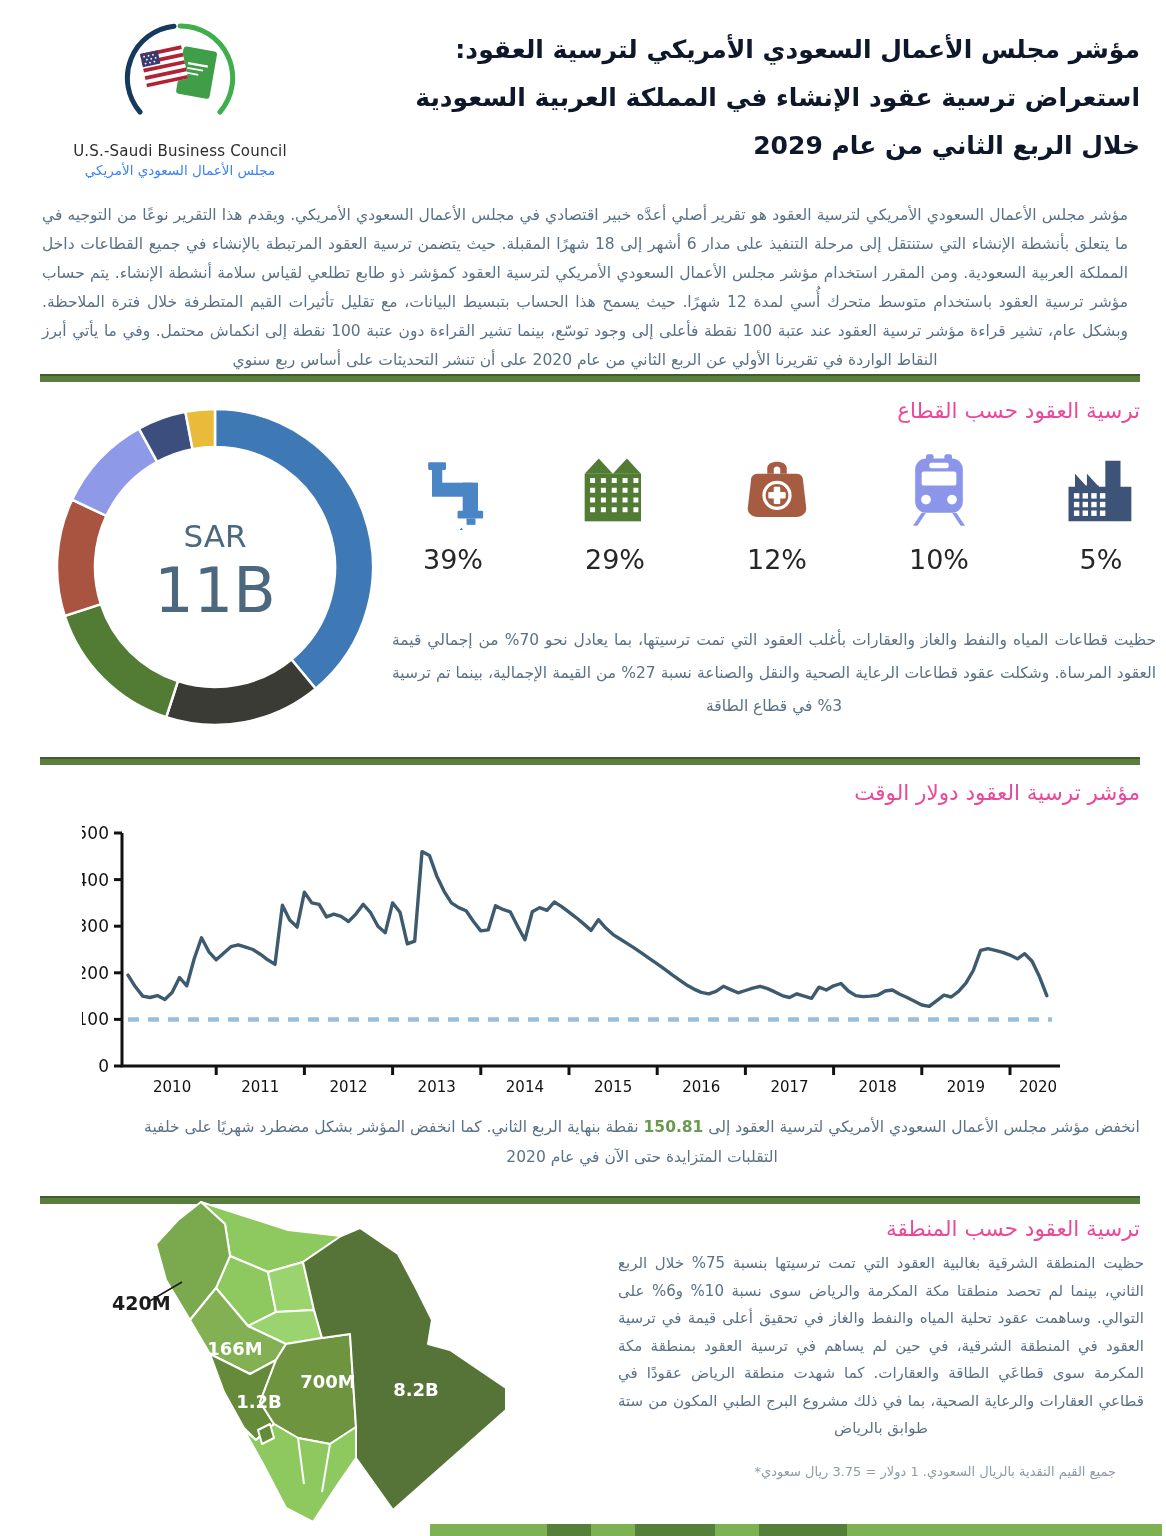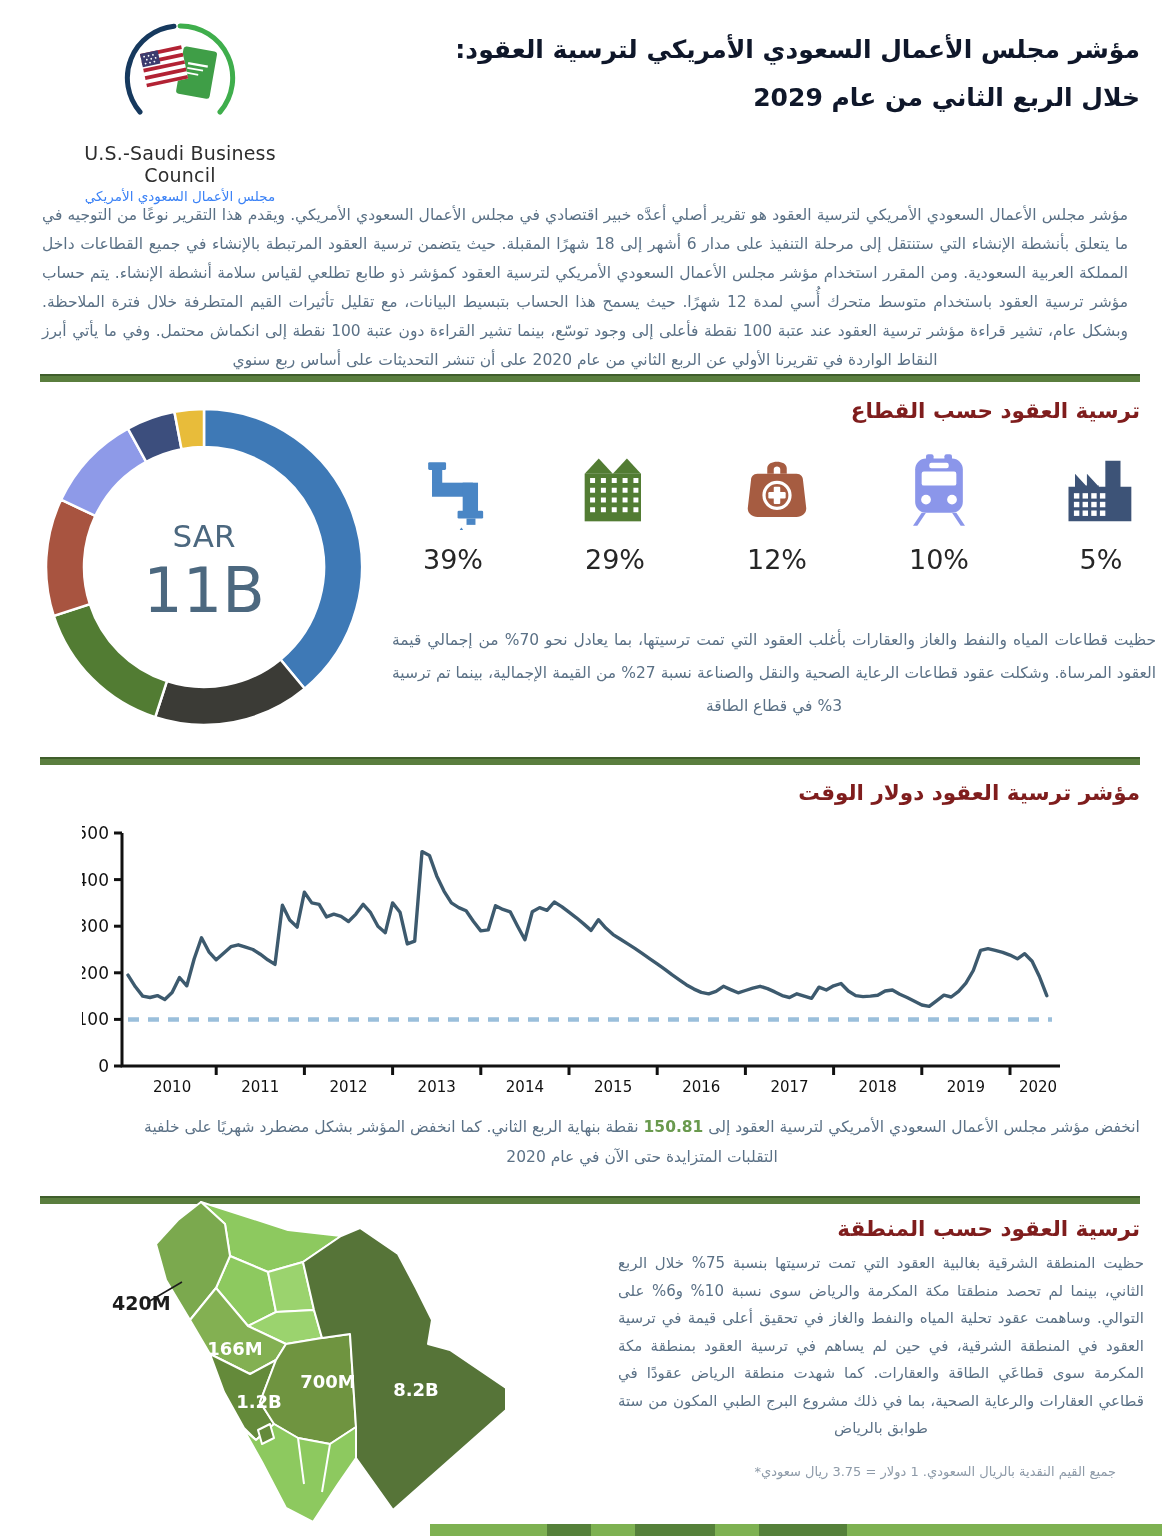--- a/index.html
+++ b/index.html
@@ -2,34 +2,34 @@
 <html lang="ar"><head>
 <meta charset="utf-8">
 <style>
   html,body{margin:0;padding:0;background:#fff;}
   .page{position:relative;width:1166px;height:1536px;background:#fff;overflow:hidden;
         font-family:"DejaVu Sans","Liberation Sans",sans-serif;}
   .abs{position:absolute;}
 
   
   .logo-wrap{left:68px;top:22px;width:224px;text-align:center;}
-  .org-en{font-size:19px;color:#2d2d2d;margin-top:4px;letter-spacing:.2px;}
+  .org-en{font-size:15px;color:#2d2d2d;margin-top:4px;letter-spacing:.2px;}
   .org-ar{font-size:13.5px;color:#3b82f6;direction:rtl;margin-top:2px;}
   .title{top:26px;right:26px;width:780px;direction:rtl;text-align:right;
          font-weight:bold;font-size:25px;line-height:48px;}
 
   
   .para{direction:rtl;text-align:justify;text-align-last:center;color:#5b7186;}
   .intro{top:201px;left:42px;right:38px;font-size:15.5px;line-height:29px;}
 
   .divider{left:40px;right:26px;height:6px;background:#5a7e3e;border-top:2px solid #3f5e2b;}
-  .h-section{direction:rtl;text-align:left;font-weight:bold;font-size:21.5px;color:#7f1d1d;}
-
-  
-  .donut-wrap{left:37px;top:400px;width:334px;height:334px;}
+  .h-section{direction:rtl;text-align:left;font-weight:normal;font-size:21.5px;color:#ec4899;}
+
+  
+  .donut-wrap{left:48px;top:400px;width:334px;height:334px;}
   .icon-row{left:396px;top:452px;width:762px;display:flex;justify-content:space-between;direction:ltr;}
   .icon-cell{width:114px;text-align:center;}
   .icon-cell svg{width:78px;height:78px;display:block;margin:0 auto;}
   .pct{font-size:27px;color:#262626;margin-top:14px;}
   .sector-body{top:624px;left:392px;width:764px;font-size:15.5px;line-height:33px;}
 
   
   .chart-caption{top:1112px;left:128px;width:1028px;direction:rtl;text-align:center;
                  font-size:15.5px;line-height:30px;color:#5b7186;}
   .hl{font-weight:bold;}
@@ -80,20 +80,21 @@
             <circle cx="12.5" cy="10.5" r="0.9"></circle>
         </g>
       </g>
     </svg>
     <div class="org-en">U.S.-Saudi Business Council</div>
     <div class="org-ar">مجلس الأعمال السعودي الأمريكي</div>
   </div>
 
   <div class="abs title" style="color:#0f172a;">
     <div>مؤشر مجلس الأعمال السعودي الأمريكي لترسية العقود:</div>
+    <div>استعراض ترسية عقود الإنشاء في المملكة العربية السعودية</div>
     <div>خلال الربع الثاني من عام 2029</div>
   </div>
 
   <div class="abs para intro">مؤشر مجلس الأعمال السعودي الأمريكي لترسية العقود هو تقرير أصلي أعدَّه خبير اقتصادي في مجلس الأعمال السعودي الأمريكي. ويقدم هذا التقرير نوعًا من التوجيه في ما يتعلق بأنشطة الإنشاء التي ستنتقل إلى مرحلة التنفيذ على مدار 6 أشهر إلى 18 شهرًا المقبلة. حيث يتضمن ترسية العقود المرتبطة بالإنشاء في جميع القطاعات داخل المملكة العربية السعودية. ومن المقرر استخدام مؤشر مجلس الأعمال السعودي الأمريكي لترسية العقود كمؤشر ذو طابع تطلعي لقياس سلامة أنشطة الإنشاء. يتم حساب مؤشر ترسية العقود باستخدام متوسط متحرك أُسي لمدة 12 شهرًا. حيث يسمح هذا الحساب بتبسيط البيانات، مع تقليل تأثيرات القيم المتطرفة خلال فترة الملاحظة. وبشكل عام، تشير قراءة مؤشر ترسية العقود عند عتبة 100 نقطة فأعلى إلى وجود توسّع، بينما تشير القراءة دون عتبة 100 نقطة إلى انكماش محتمل. وفي ما يأتي أبرز النقاط الواردة في تقريرنا الأولي عن الربع الثاني من عام 2020 على أن تنشر التحديثات على أساس ربع سنوي</div>
 
   <div class="abs divider" style="top:374px;"></div>
 
   <div class="abs h-section" style="top:398px;right:26px;">ترسية العقود حسب القطاع</div>
 
   <div class="abs donut-wrap">

